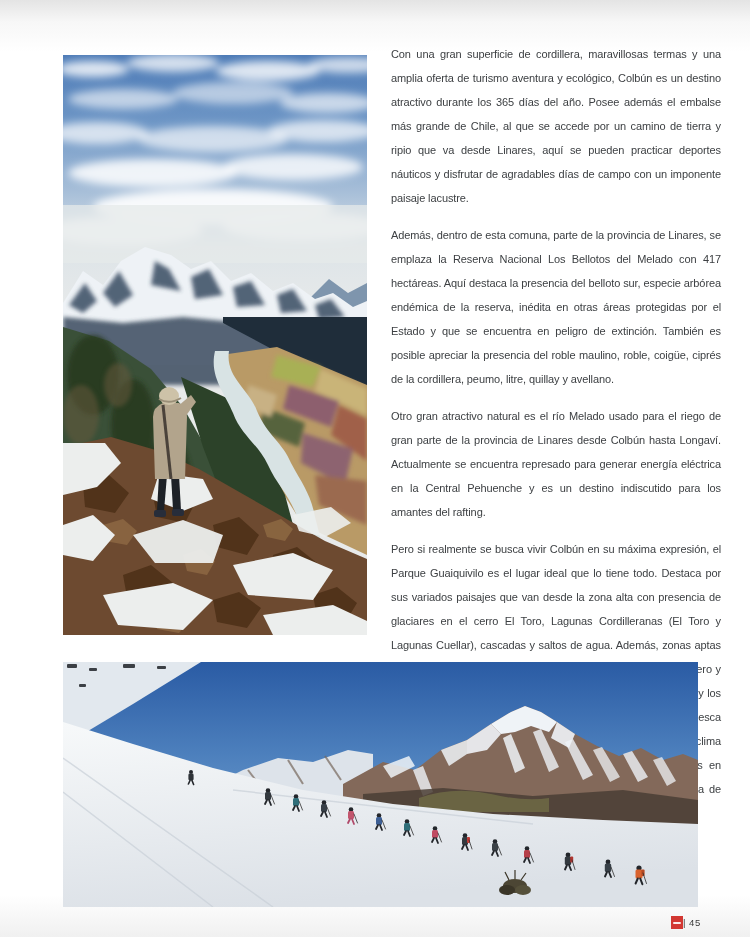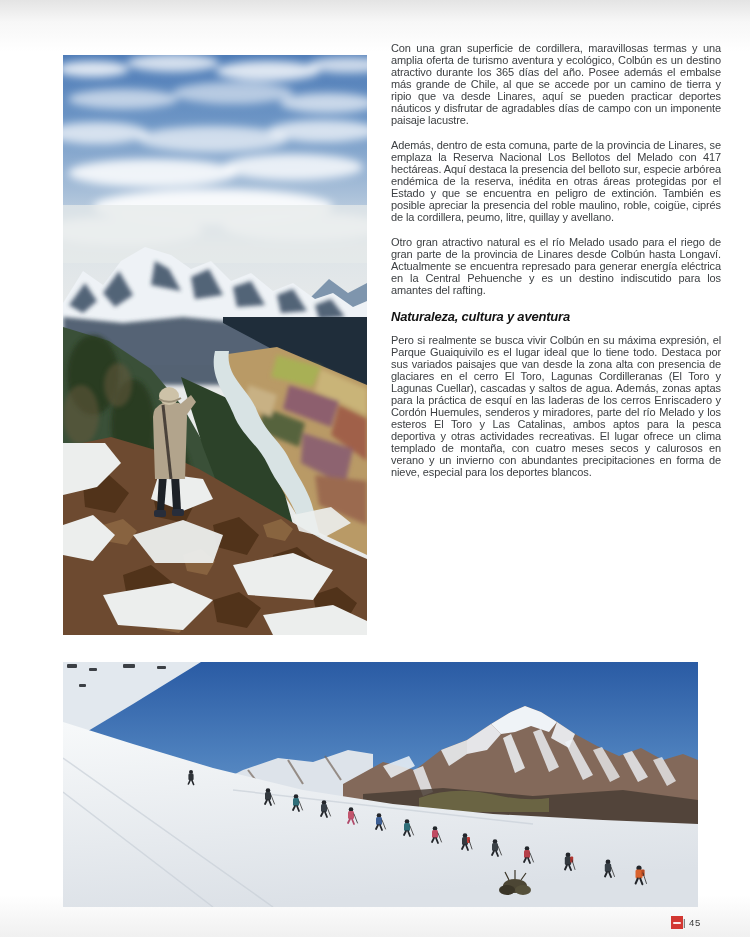--- a/index.html
+++ b/index.html
@@ -9,21 +9,21 @@
     font-family:"Liberation Sans",sans-serif;
   }
   .photo{position:absolute;overflow:hidden;}
   .photo svg{display:block;}
   #valley-photo{left:63px;top:55px;width:304px;height:580px;}
   #ski-photo{left:63px;top:662px;width:635px;height:245px;}
   .text-col{
     position:absolute;left:391px;top:42px;width:330px;
   }
   .text-col p{
-    font-size:11px;line-height:12px;letter-spacing:-0.1px;
+    font-size:11px;line-height:24px;letter-spacing:-0.1px;
     color:var(--body-text,#3d4043);text-align:justify;margin:0 0 13px 0;
   }
   .text-col h2{
     font-size:13px;line-height:16px;font-weight:bold;font-style:italic;
     color:#141414;margin:9px 0 9px 0;letter-spacing:-0.2px;
   }
   .footer{
     position:absolute;left:671px;top:916px;display:flex;align-items:center;
   }
   .logo{
@@ -156,21 +156,20 @@
       <ellipse cx="106" cy="341" rx="10" ry="9" fill="#cdc2a8"></ellipse>
       <path d="M96,344 Q106,350 118,343" stroke="#9a8f78" stroke-width="2" fill="none"></path>
     </g>
   </svg>
 </div>
 
 <div class="text-col">
   <p>Con una gran superficie de cordillera, maravillosas termas y una amplia oferta de turismo aventura y ecológico, Colbún es un destino atractivo durante los 365 días del año. Posee además el embalse más grande de Chile, al que se accede por un camino de tierra y ripio que va desde Linares, aquí se pueden practicar deportes náuticos y disfrutar de agradables días de campo con un imponente paisaje lacustre.</p>
   <p>Además, dentro de esta comuna, parte de la provincia de Linares, se emplaza la Reserva Nacional Los Bellotos del Melado con 417 hectáreas. Aquí destaca la presencia del belloto sur, especie arbórea endémica de la reserva, inédita en otras áreas protegidas por el Estado y que se encuentra en peligro de extinción. También es posible apreciar la presencia del roble maulino, roble, coigüe, ciprés de la cordillera, peumo, litre, quillay y avellano.</p>
   <p>Otro gran atractivo natural es el río Melado usado para el riego de gran parte de la provincia de Linares desde Colbún hasta Longaví. Actualmente se encuentra represado para generar energía eléctrica en la Central Pehuenche y es un destino indiscutido para los amantes del rafting.</p>
-  <h2>Naturaleza, cultura y aventura</h2>
   <p>Pero si realmente se busca vivir Colbún en su máxima expresión, el Parque Guaiquivilo es el lugar ideal que lo tiene todo. Destaca por sus variados paisajes que van desde la zona alta con presencia de glaciares en el cerro El Toro, Lagunas Cordilleranas (El Toro y Lagunas Cuellar), cascadas y saltos de agua. Además, zonas aptas para la práctica de esquí en las laderas de los cerros Enriscadero y Cordón Huemules, senderos y miradores, parte del río Melado y los esteros El Toro y Las Catalinas, ambos aptos para la pesca deportiva y otras actividades recreativas. El lugar ofrece un clima templado de montaña, con cuatro meses secos y calurosos en verano y un invierno con abundantes precipitaciones en forma de nieve, especial para los deportes blancos.</p>
 </div>
 
 <div class="photo" id="ski-photo">
   <svg viewBox="0 0 635 245" width="635" height="245" preserveAspectRatio="none">
     <defs>
       <linearGradient id="sky2" x1="0" y1="0" x2="0" y2="1">
         <stop offset="0" stop-color="#2a5ba4"></stop>
         <stop offset="0.55" stop-color="#4d80bd"></stop>
         <stop offset="1" stop-color="#6f9ccd"></stop>

